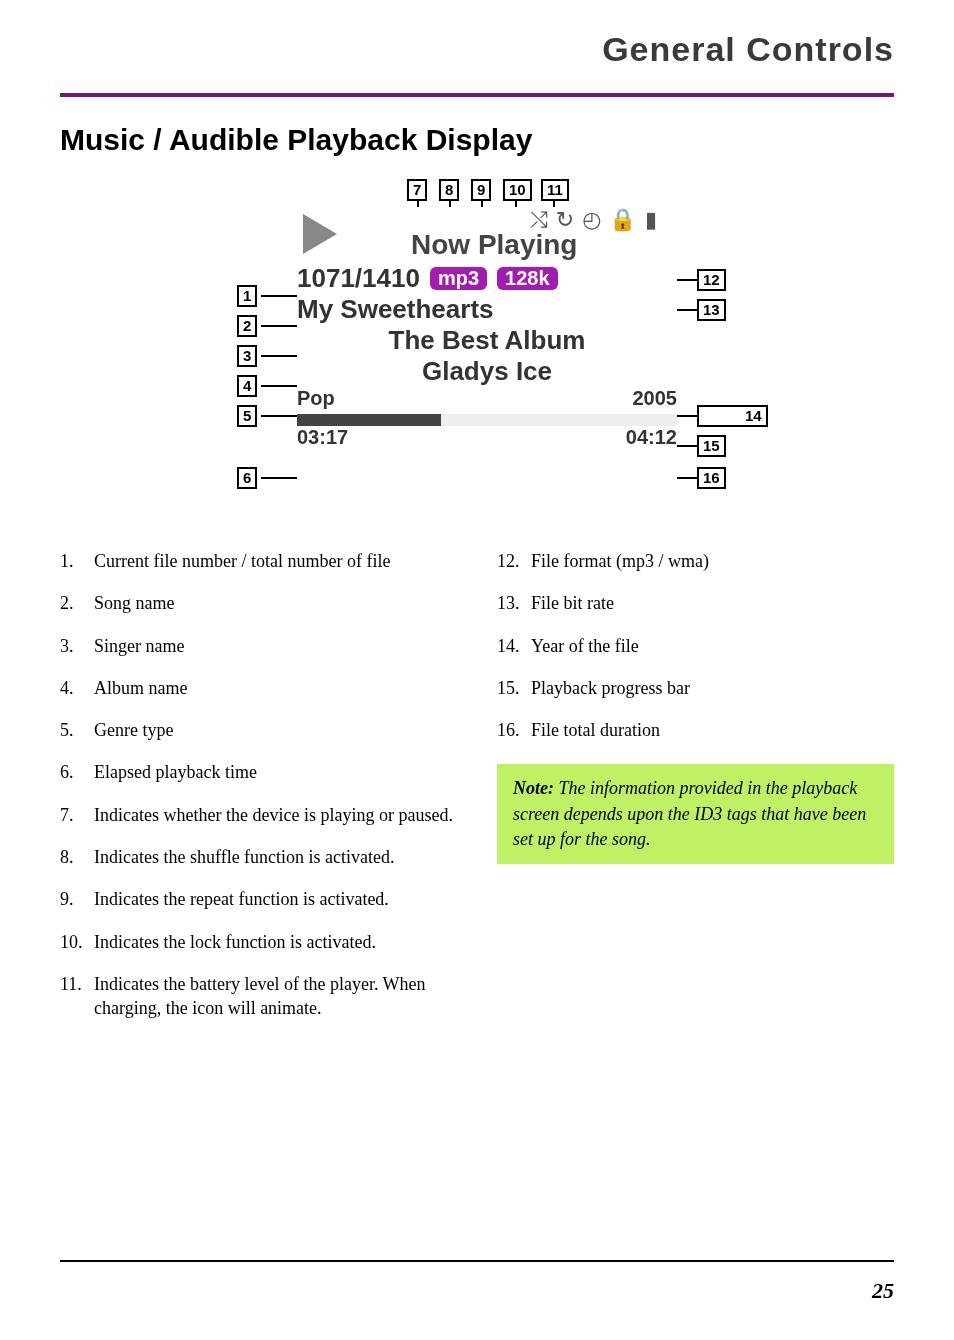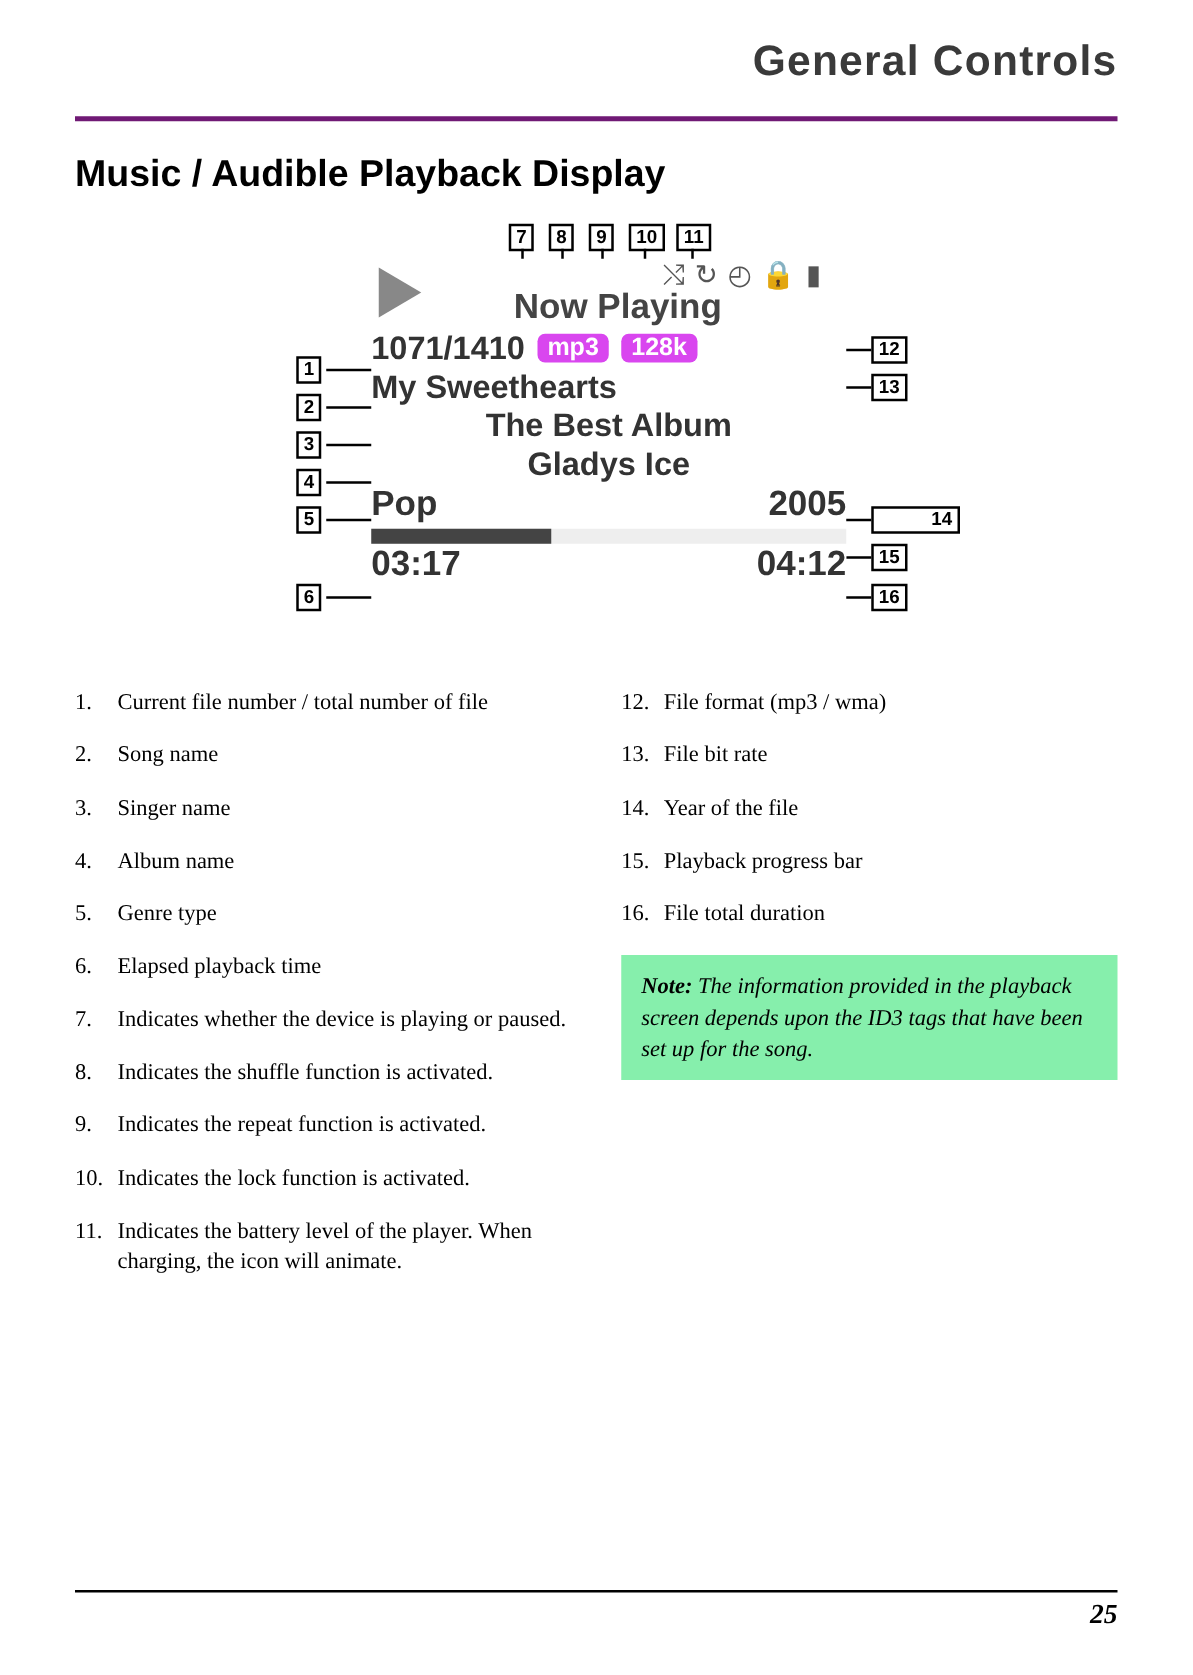--- a/index.html
+++ b/index.html
@@ -58,22 +58,22 @@
     font-family: Arial, Helvetica, sans-serif;
     font-weight: bold;
     font-size: 28px;
     color: #444;
     margin-left: 64px;
     margin-top: -4px;
   }
   .line { font-family: Arial, Helvetica, sans-serif; font-weight:bold; font-size:26px; color:#333; }
   .line.center { text-align:center; }
   .count-line { display:flex; align-items:center; gap:10px; margin-top:2px; }
-  .chip { background:#d946ef; color:#fff; border-radius:6px; padding:0 8px; font-size:20px; font-weight:bold; font-family:Arial; }
-  .row-split { display:flex; justify-content:space-between; font-family:Arial; font-weight:bold; font-size:28px; color:#333; }
+  .chip { background:#a21caf; color:#fff; border-radius:6px; padding:0 8px; font-size:20px; font-weight:bold; font-family:Arial; }
+  .row-split { display:flex; justify-content:space-between; font-family:Arial; font-weight:bold; font-size:20px; color:#333; }
   .progress { height:12px; background:#eee; margin-top:4px; position:relative; }
   .progress-fill { position:absolute; left:0; top:0; bottom:0; width:38%; background:#444; }
   
   .callout-box {
     position:absolute;
     border:2px solid #000;
     background:#fff;
     font-family: Arial, Helvetica, sans-serif;
     font-weight:bold;
     font-size:15px;
@@ -85,34 +85,34 @@
   .lead { position:absolute; background:#000; height:2px; }
   .lead-v { position:absolute; background:#000; width:2px; }
 
   
   .cols { display:flex; gap:40px; margin-top:10px; }
   .col { flex:1; }
   ol.legend { list-style:none; padding:0; margin:0; }
   ol.legend li { display:flex; margin-bottom:18px; font-size:18px; line-height:1.35; }
   ol.legend li .num { width:34px; flex-shrink:0; }
   .notebox {
-    background:#86efac;
+    background:#bef264;
     padding:12px 16px;
     font-style:italic;
     font-size:18px;
     line-height:1.4;
     margin-top:22px;
   }
   .notebox b { font-style:italic; font-weight:bold; }
   .footer {
     position:absolute;
     left:60px; right:60px;
     bottom:36px;
     border-top:2px solid #000;
-    padding-top:4px;
+    padding-top:16px;
     text-align:right;
     font-style:italic;
     font-weight:bold;
     font-size:22px;
   }
 </style>
 </head>
 <body>
 
 <div class="header-title">General Controls</div>

